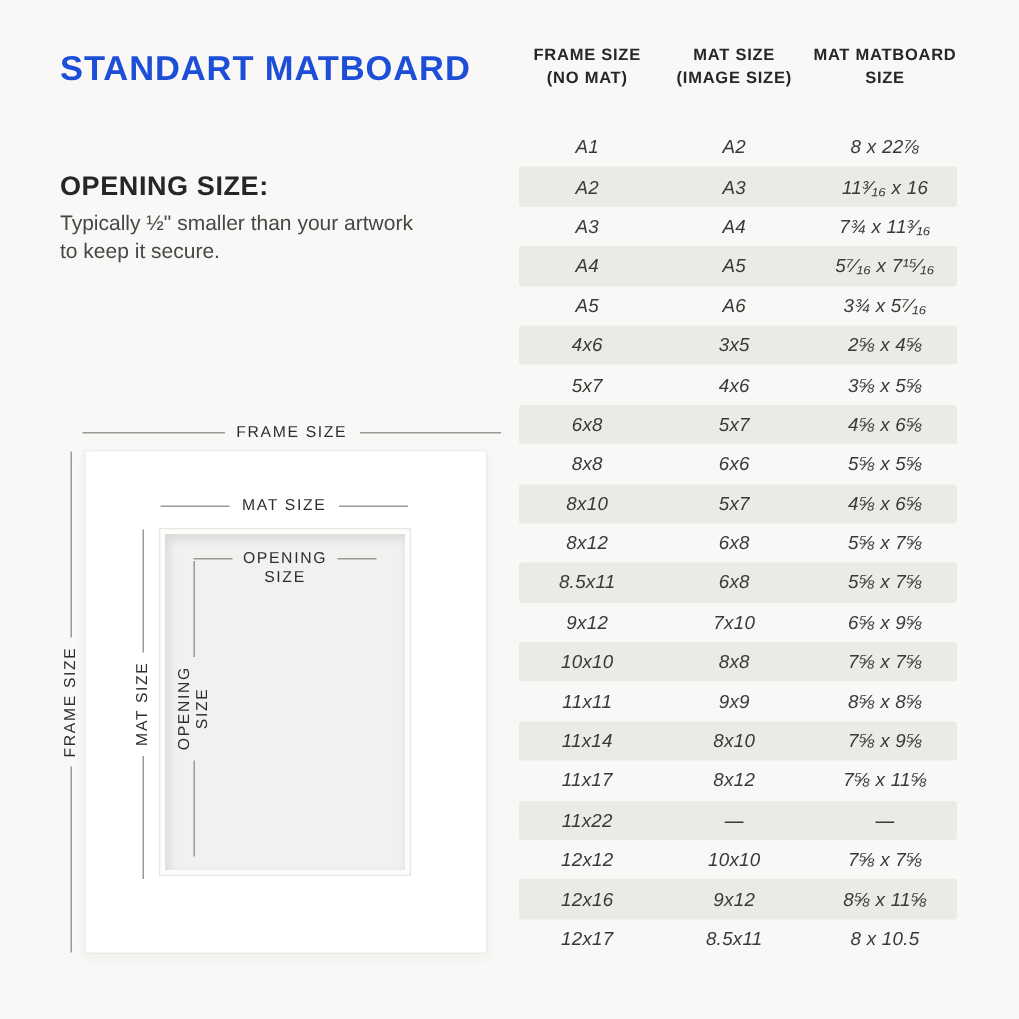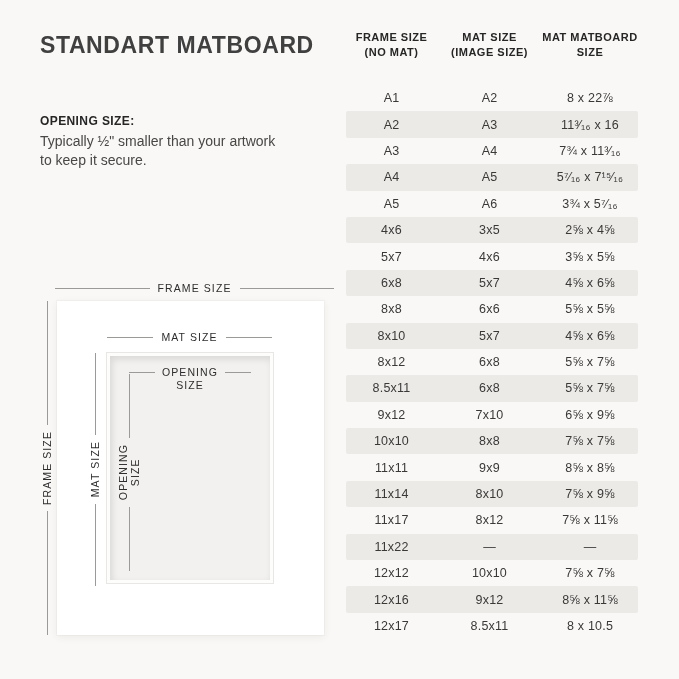--- a/index.html
+++ b/index.html
@@ -6,28 +6,28 @@
   .page{
     position:relative;width:679px;height:679px;
     background:#f9f8f6;overflow:hidden;
     font-family:"Liberation Sans","DejaVu Sans",sans-serif;
     color:#1d1d1d;
   }
   
   .title{
     position:absolute;left:40px;top:30px;
     font-size:23px;font-weight:700;letter-spacing:.6px;
-    line-height:30px;color:#404040;
+    line-height:30px;color:#1d4ed8;
   }
   .title span{display:block;}
   .info{position:absolute;left:40px;width:300px;}
   .info-1{top:114px;}
   .info-2{top:183px;}
   .info-heading{
-    font-size:12px;font-weight:700;letter-spacing:.4px;
+    font-size:18px;font-weight:700;letter-spacing:.4px;
     color:#262626;margin-bottom:4px;
   }
   .info-body{
     font-size:14px;line-height:19px;color:#484745;
     white-space:pre-line;
   }
   
   .diagram{position:absolute;left:30px;top:280px;width:312px;height:375px;}
   .hrow{display:flex;align-items:center;gap:8px;}
   .hline{height:1px;background:#9b9a97;flex:1;}
@@ -69,21 +69,21 @@
   .vruler-mat{left:58px;top:73px;height:233px;}
   .vruler-opening{left:84px;top:94px;height:197px;width:30px;}
   
   .size-table{position:absolute;left:346px;top:30px;width:292px;}
   .thead{display:grid;grid-template-columns:91px 105px 96px;}
   .thcell{
     text-align:center;font-size:11px;font-weight:700;letter-spacing:.5px;
     color:#262626;line-height:15px;
   }
   .thcell span{display:block;}
-  .tbody{margin-top:25px;}
+  .tbody{margin-top:25px;font-style:italic;}
   .trow{
     display:grid;grid-template-columns:91px 105px 96px;
     height:26.4px;align-items:center;border-radius:2px;
   }
   .trow.striped{background:#eceae7;}
   .tcell{
     text-align:center;font-size:12.5px;color:#3a3938;letter-spacing:.2px;
   }
 </style>
 </head>

